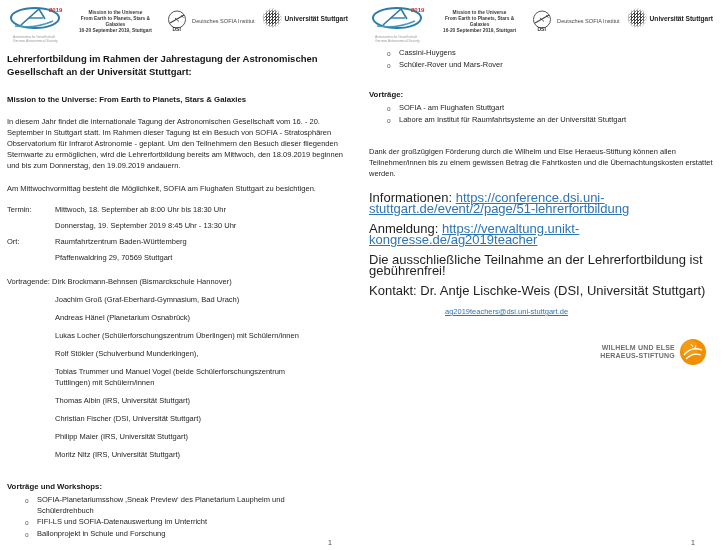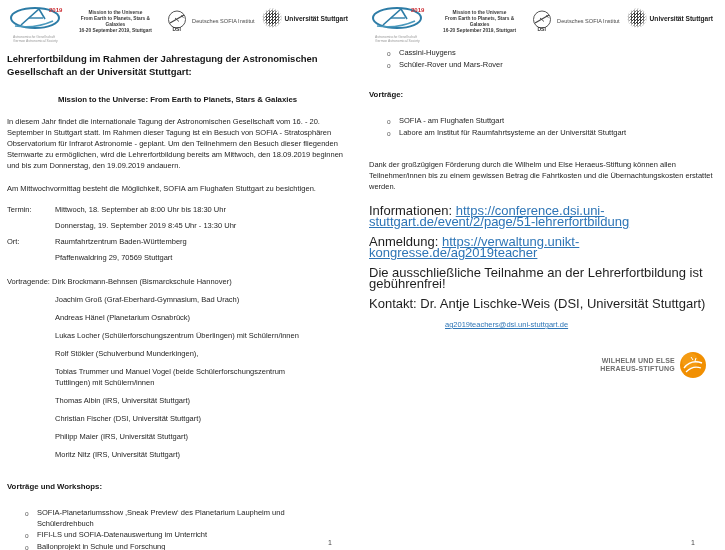--- a/index.html
+++ b/index.html
@@ -26,32 +26,32 @@
     width:20px; height:20px;
     background:
       radial-gradient(circle at 50% 50%, rgba(255,255,255,0) 0 38%, #ffffff 72%),
       repeating-conic-gradient(#3c3c3c 0% 25%, #ffffff 0% 50%);
     background-size:100% 100%, 3px 3px;
   }
   .uni-label { font-weight:bold; font-size:6.6px; color:#1c1c1c; margin-left:3px; white-space:nowrap; }
 
   
   .title { font-weight:bold; font-size:9.5px; line-height:13px; margin-top:11px; color:#161616; }
-  .subtitle { font-weight:bold; font-size:7.8px; margin-top:17px; color:#161616;text-align:center; }
+  .subtitle { font-weight:bold; font-size:7.8px; margin-top:17px; color:#161616; }
   p.body { font-size:7.5px; line-height:11px; margin-top:12px; }
   .sched { margin-top:10px; }
   .sched-row { display:flex; font-size:7.5px; line-height:11px; margin-bottom:5px; }
   .sched-label { width:48px; flex:none; }
   .speakers { margin-top:13px; }
   .speaker-first { display:flex; font-size:7.5px; line-height:11px; }
   .speaker-first .lbl { flex:none; }
   .speaker-first .lbl:after { content:" "; white-space:pre; }
   .speaker-item { font-size:7.5px; line-height:11px; margin-left:48px; margin-top:7px; width:262px; }
   .sec-heading { font-weight:bold; font-size:7.8px; color:#161616; }
-  .bullets { margin-top:17px; }
+  .bullets { margin-top:4px; }
   .bullet-row { display:flex; font-size:7.5px; line-height:10.5px; margin-left:18px; margin-top:1px; }
   .bullet-mark { flex:none; width:12px; font-size:6.5px; color:#555; padding-top:0.5px; }
   .bullet-text { width:300px; }
   .page-num { position:absolute; right:30px; bottom:4px; font-size:7px; color:#444; }
 
   a.link, .link { color:#2e75b6; text-decoration:underline; cursor:pointer; overflow-wrap:anywhere; }
   .inline-row { font-size:13px; line-height:11px; margin-top:9px; width:345px; }
   .email-row { margin-left:48px; margin-top:11px; font-size:7.5px;padding-left:28px; }
 
   

